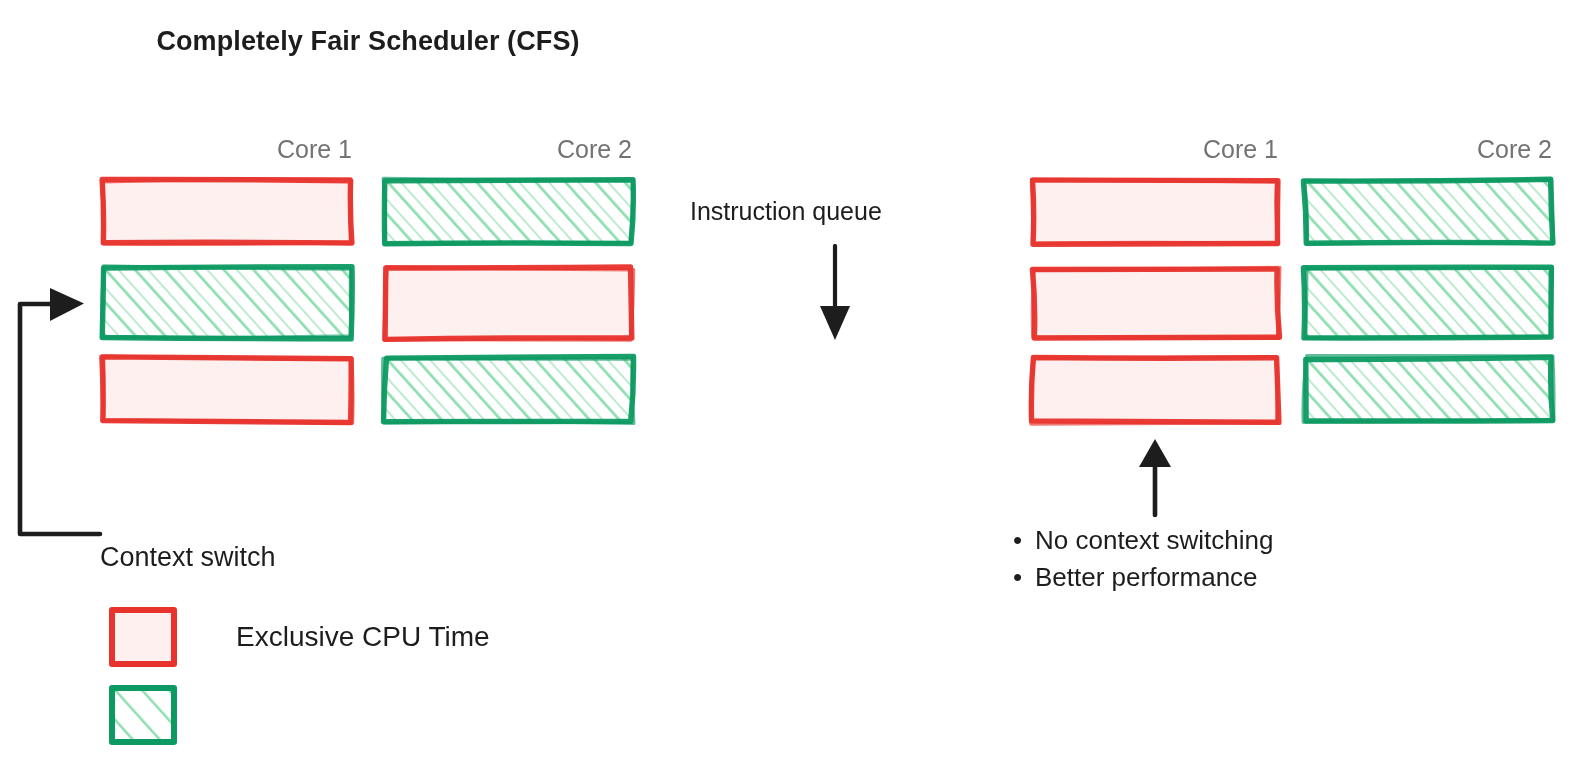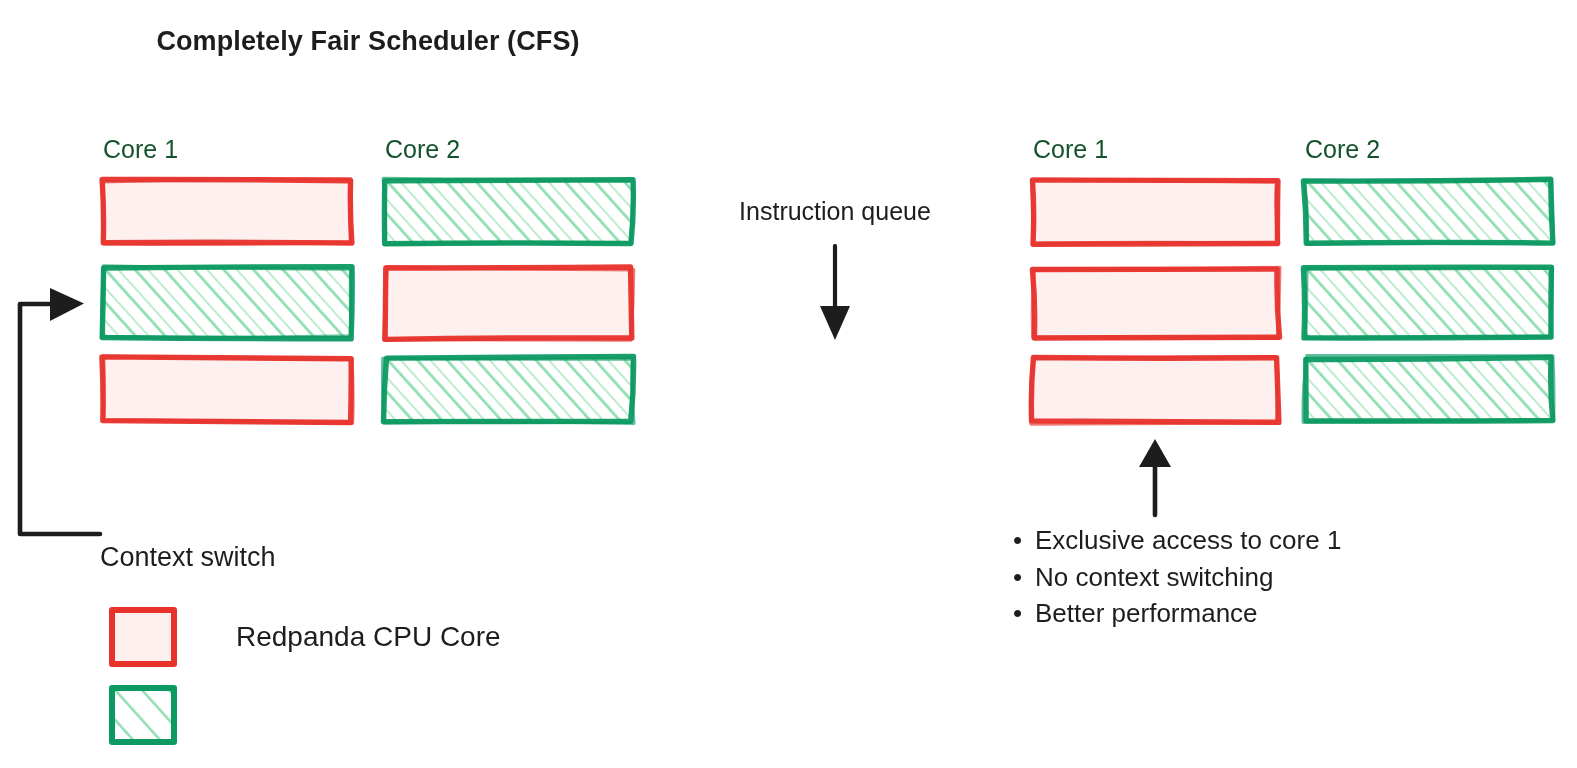--- a/index.html
+++ b/index.html
@@ -15,30 +15,30 @@
   
   .panel-title{
     font-size:27px;line-height:34px;text-align:center;color:#1d1d1d;
     font-weight:700;letter-spacing:.1px;white-space:pre-line;
   }
   #title-left{left:88px;top:24px;width:560px;}
   #title-right{left:1003px;top:24px;width:560px;}
 
   
   .core-label{
-    font-size:25px;line-height:30px;text-align:left;color:#14532d;font-weight:400;
+    font-size:25px;line-height:30px;text-align:right;color:#737373;font-weight:400;
   }
 
   
   .block{position:absolute;}
   .block svg{display:block;overflow:visible;}
 
   
   #iq-label{
-    left:690px;top:196px;width:290px;text-align:center;
+    left:690px;top:196px;width:290px;text-align:left;
     font-size:25px;line-height:30px;color:#1d1d1d;
   }
   #iq-arrow{left:790px;top:244px;}
 
   
   #ctx-arrow{left:4px;top:280px;}
   #ctx-label{
     left:100px;top:540px;font-size:27px;line-height:34px;color:#1d1d1d;white-space:nowrap;
   }
 
@@ -356,21 +356,21 @@
     <path d="M96 254 L16 254 L16 24 L52 24" stroke="#1d1d1d" stroke-width="4.6" fill="none" stroke-linecap="round" stroke-linejoin="round"></path>
     <path d="M46 8 L80 23.5 L46 41 Z" fill="#1d1d1d"></path>
   </svg>
 </div>
 <div class="abs" id="ctx-label">Context switch</div>
 
 <div class="legend-row" id="legend-redpanda">
   <svg width="70" height="62" viewBox="0 0 70 62">
     <rect x="4" y="4" width="62" height="54" fill="#fdf0ef" stroke="#e8322c" stroke-width="6" stroke-linejoin="round"></rect>
   </svg>
-  <span class="legend-text">Redpanda CPU Core</span>
+  <span class="legend-text">Exclusive CPU Time</span>
 </div>
 
 <div class="legend-row" id="legend-other">
   <svg width="70" height="62" viewBox="0 0 70 62">
     <defs>
       <pattern id="legend-hatch" width="20" height="20" patternUnits="userSpaceOnUse" patternTransform="rotate(-42)">
         <line x1="0" y1="0" x2="0" y2="20" stroke="#8fdfb0" stroke-width="5"></line>
       </pattern>
     </defs>
     <rect x="4" y="4" width="62" height="54" fill="url(#legend-hatch)" stroke="#0d9a62" stroke-width="6" stroke-linejoin="round"></rect>
@@ -379,17 +379,16 @@
 
 <div class="abs" id="benefit-arrow">
   <svg width="70" height="82" viewBox="0 0 70 82">
     <path d="M35 78 L35 22" stroke="#1d1d1d" stroke-width="4.6" stroke-linecap="round" fill="none"></path>
     <path d="M19 30 L35 2 L51 30 Z" fill="#1d1d1d"></path>
   </svg>
 </div>
 
 <div class="abs" id="benefits">
   <ul>
-    <li>Exclusive access to core 1</li>
     <li>No context switching</li>
     <li>Better performance</li>
   </ul>
 </div>
 
 </body></html>

